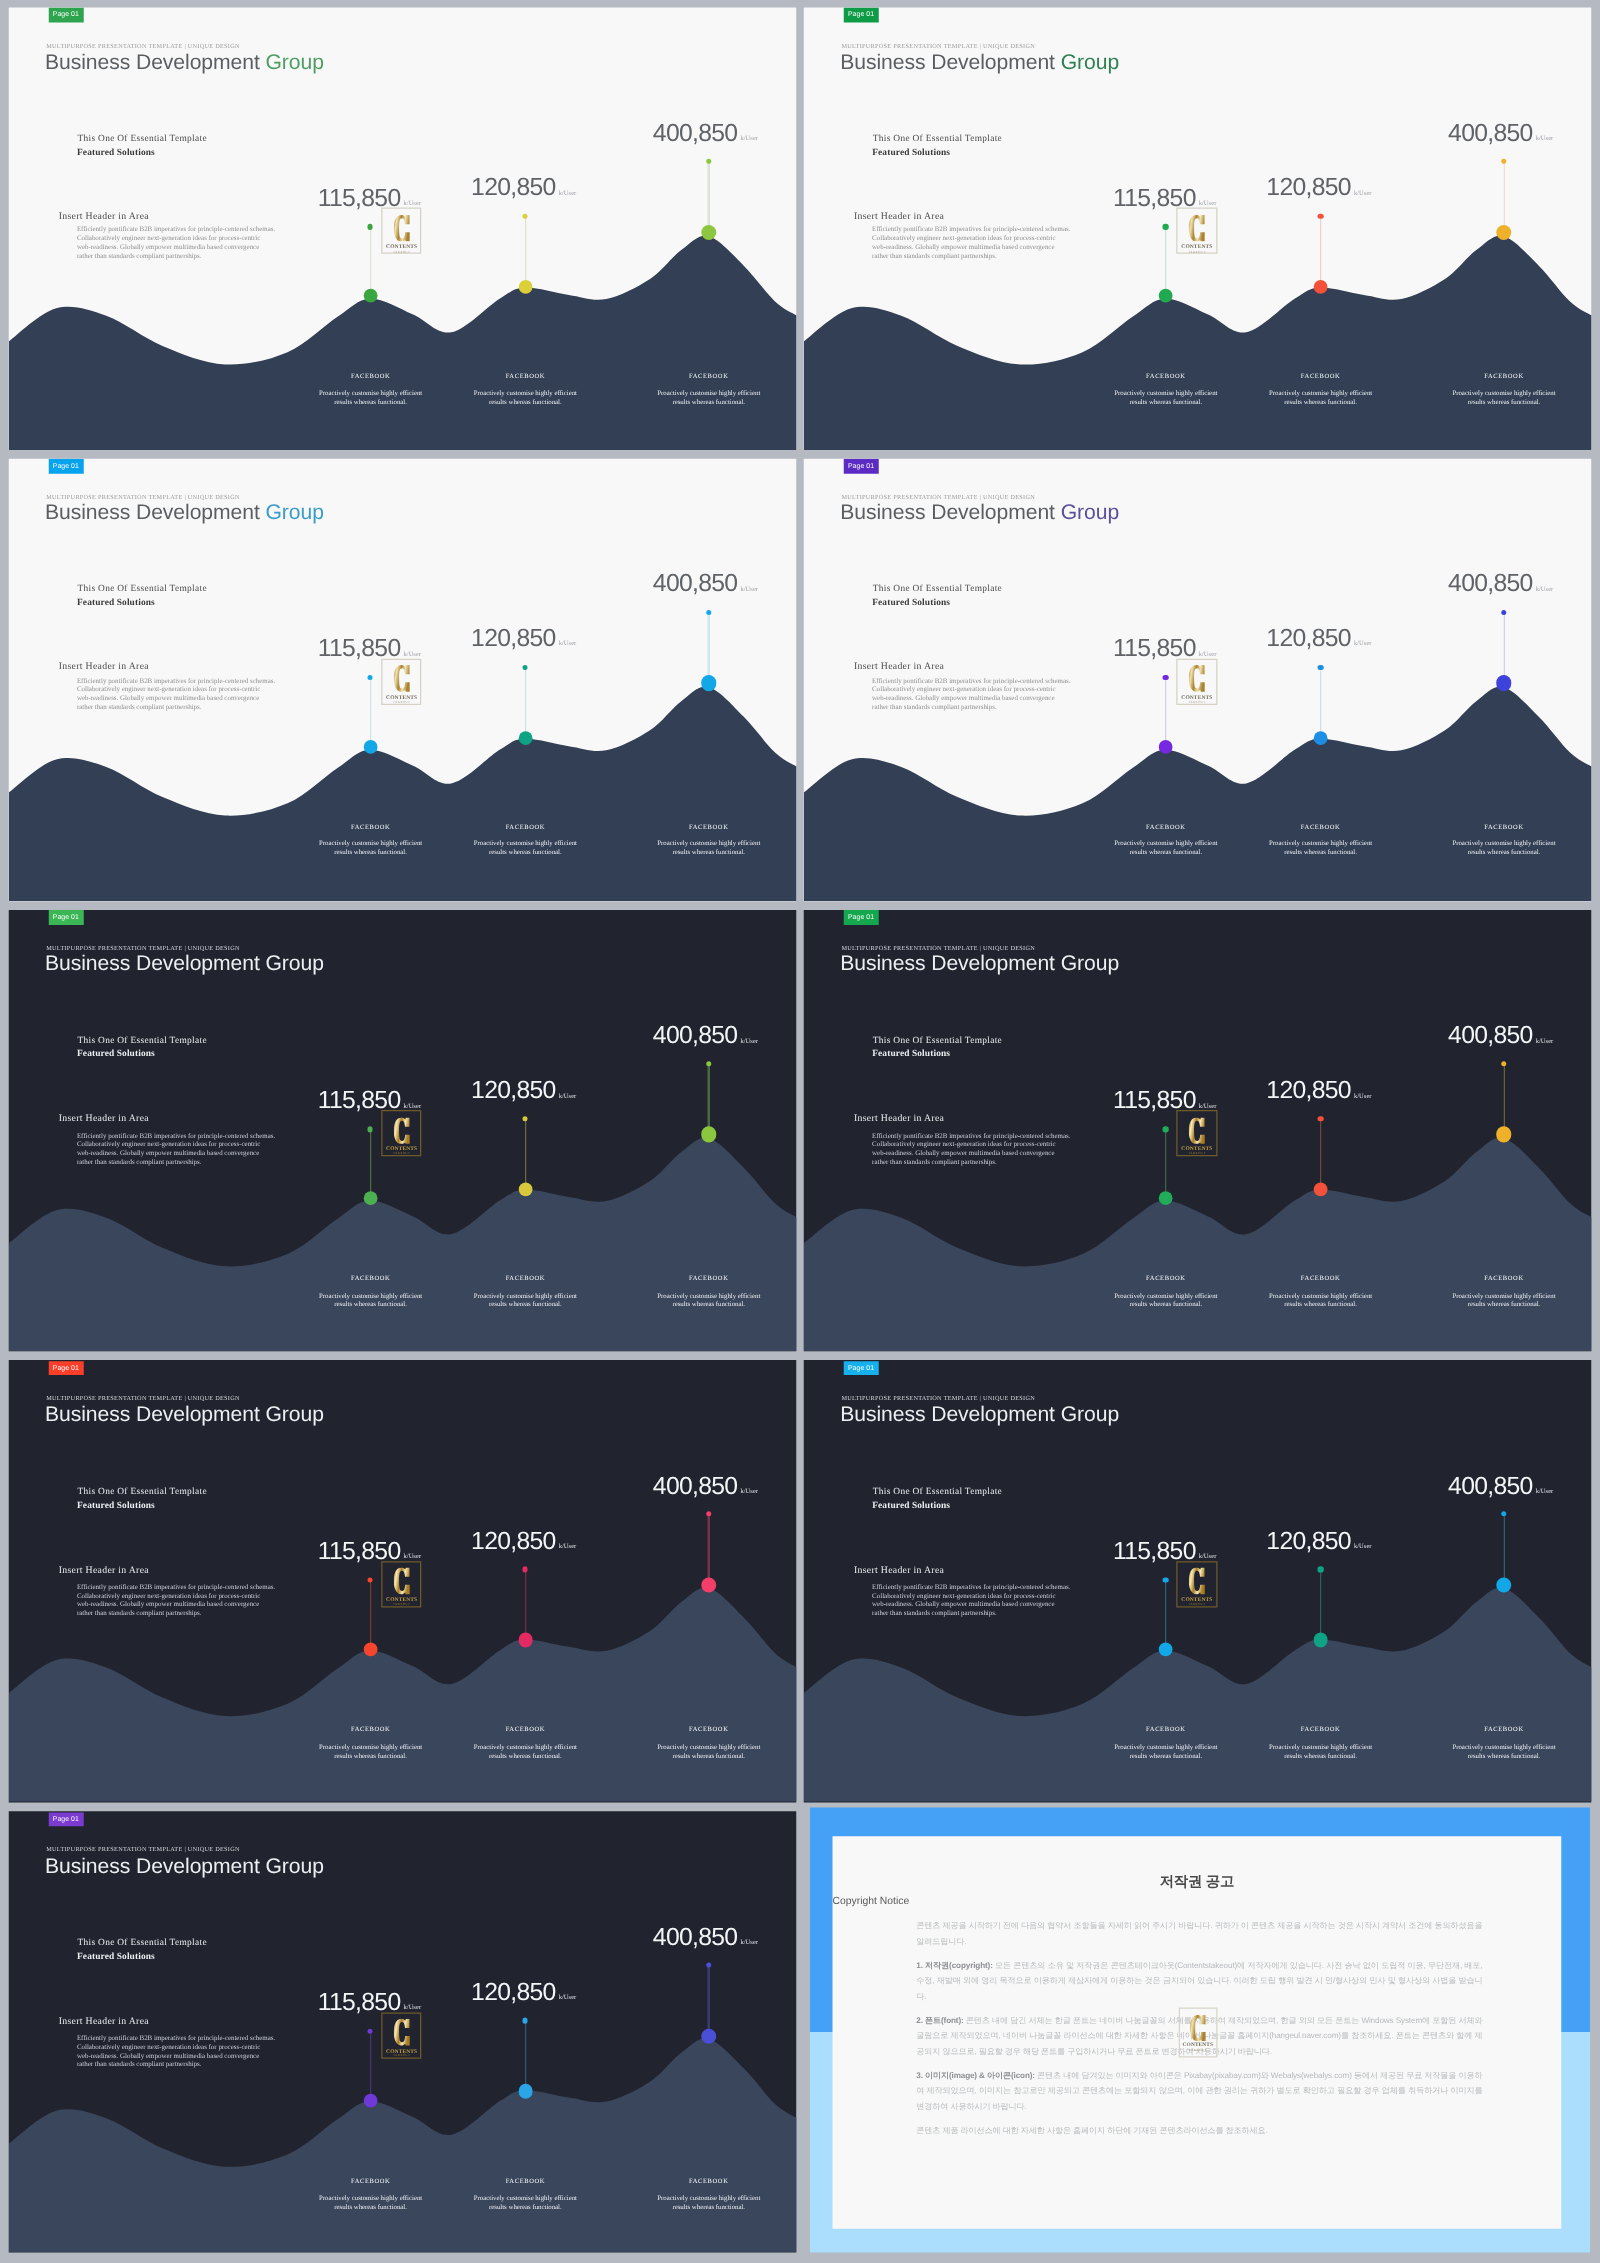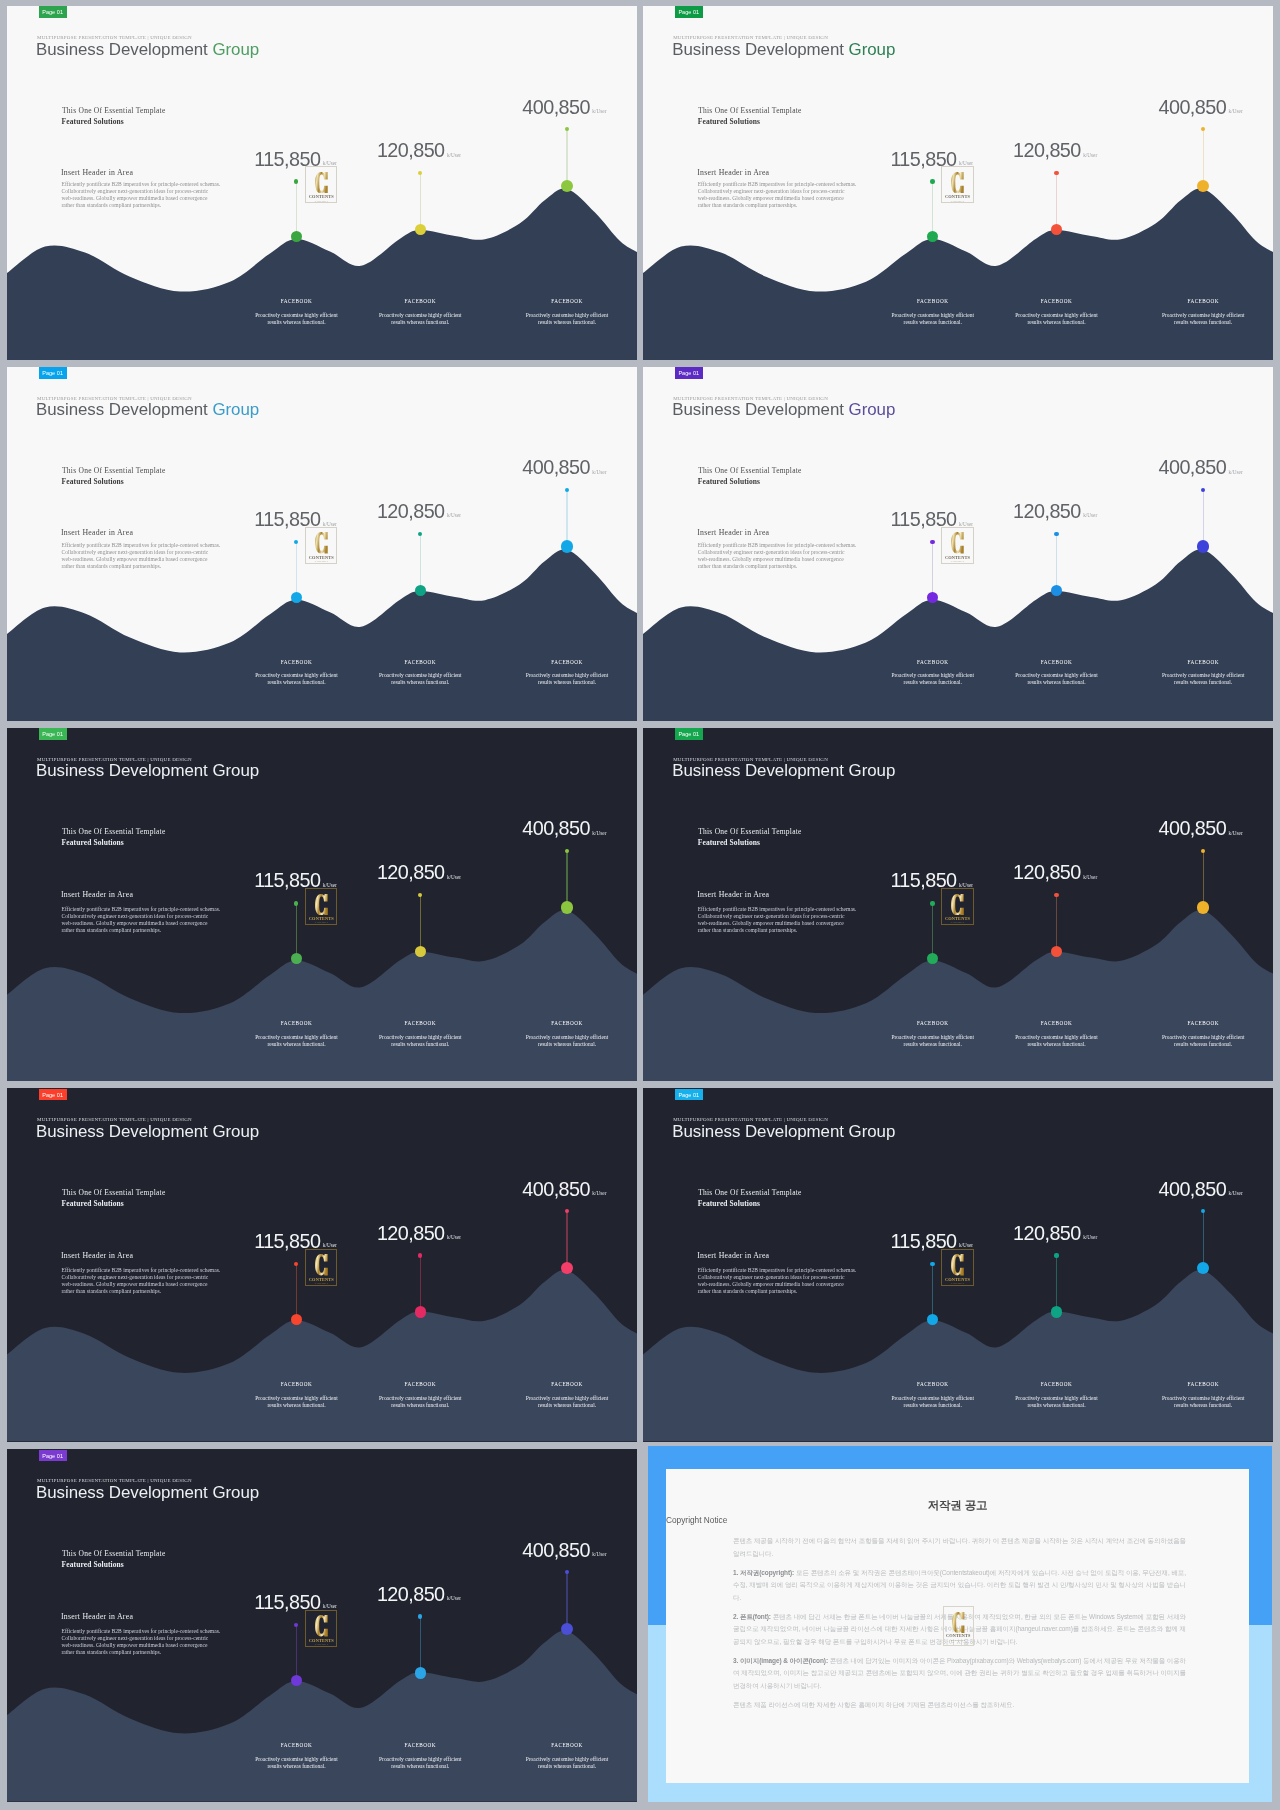--- a/index.html
+++ b/index.html
@@ -18,21 +18,21 @@
           font-size:5.0px;letter-spacing:.22px;color:#9c9c9c;white-space:nowrap;}
   .slide.dark .kicker{color:#d5d8de;}
   .title{position:absolute;left:29px;top:34.5px;font-size:16.9px;font-weight:400;
          color:#5a5e62;white-space:nowrap;letter-spacing:-.05px;line-height:17px;}
   .slide.dark .title{color:#edeff2;}
 
   .lt1{position:absolute;left:55px;top:99.5px;font-family:"Liberation Serif",serif;
        font-size:7.5px;color:#4a4a4a;white-space:nowrap;letter-spacing:.25px;}
   .lt2{position:absolute;left:54.6px;top:110.5px;font-family:"Liberation Serif",serif;
        font-size:7.5px;font-weight:bold;color:#3a3a3a;white-space:nowrap;letter-spacing:.1px;}
-  .lt3{position:absolute;left:54px;top:161.5px;font-family:"Liberation Serif",serif;
+  .lt3{position:absolute;left:40px;top:161.5px;font-family:"Liberation Serif",serif;
        font-size:7.8px;color:#4a4a4a;white-space:nowrap;letter-spacing:.25px;}
   .lt4{position:absolute;left:54.5px;top:175px;width:175px;font-family:"Liberation Serif",serif;
        font-size:5.55px;line-height:7.1px;color:#909090;letter-spacing:0px;}
   .slide.dark .lt4{top:178.2px;}
   .slide.dark .lt3{top:162.3px;}
   .slide.dark .lt1,.slide.dark .lt2,.slide.dark .lt3{color:#eceef2;}
   .slide.dark .lt4{color:#c9ced7;}
 
   .wave{position:absolute;left:0;top:0;width:631px;height:100%;display:block;}
 

